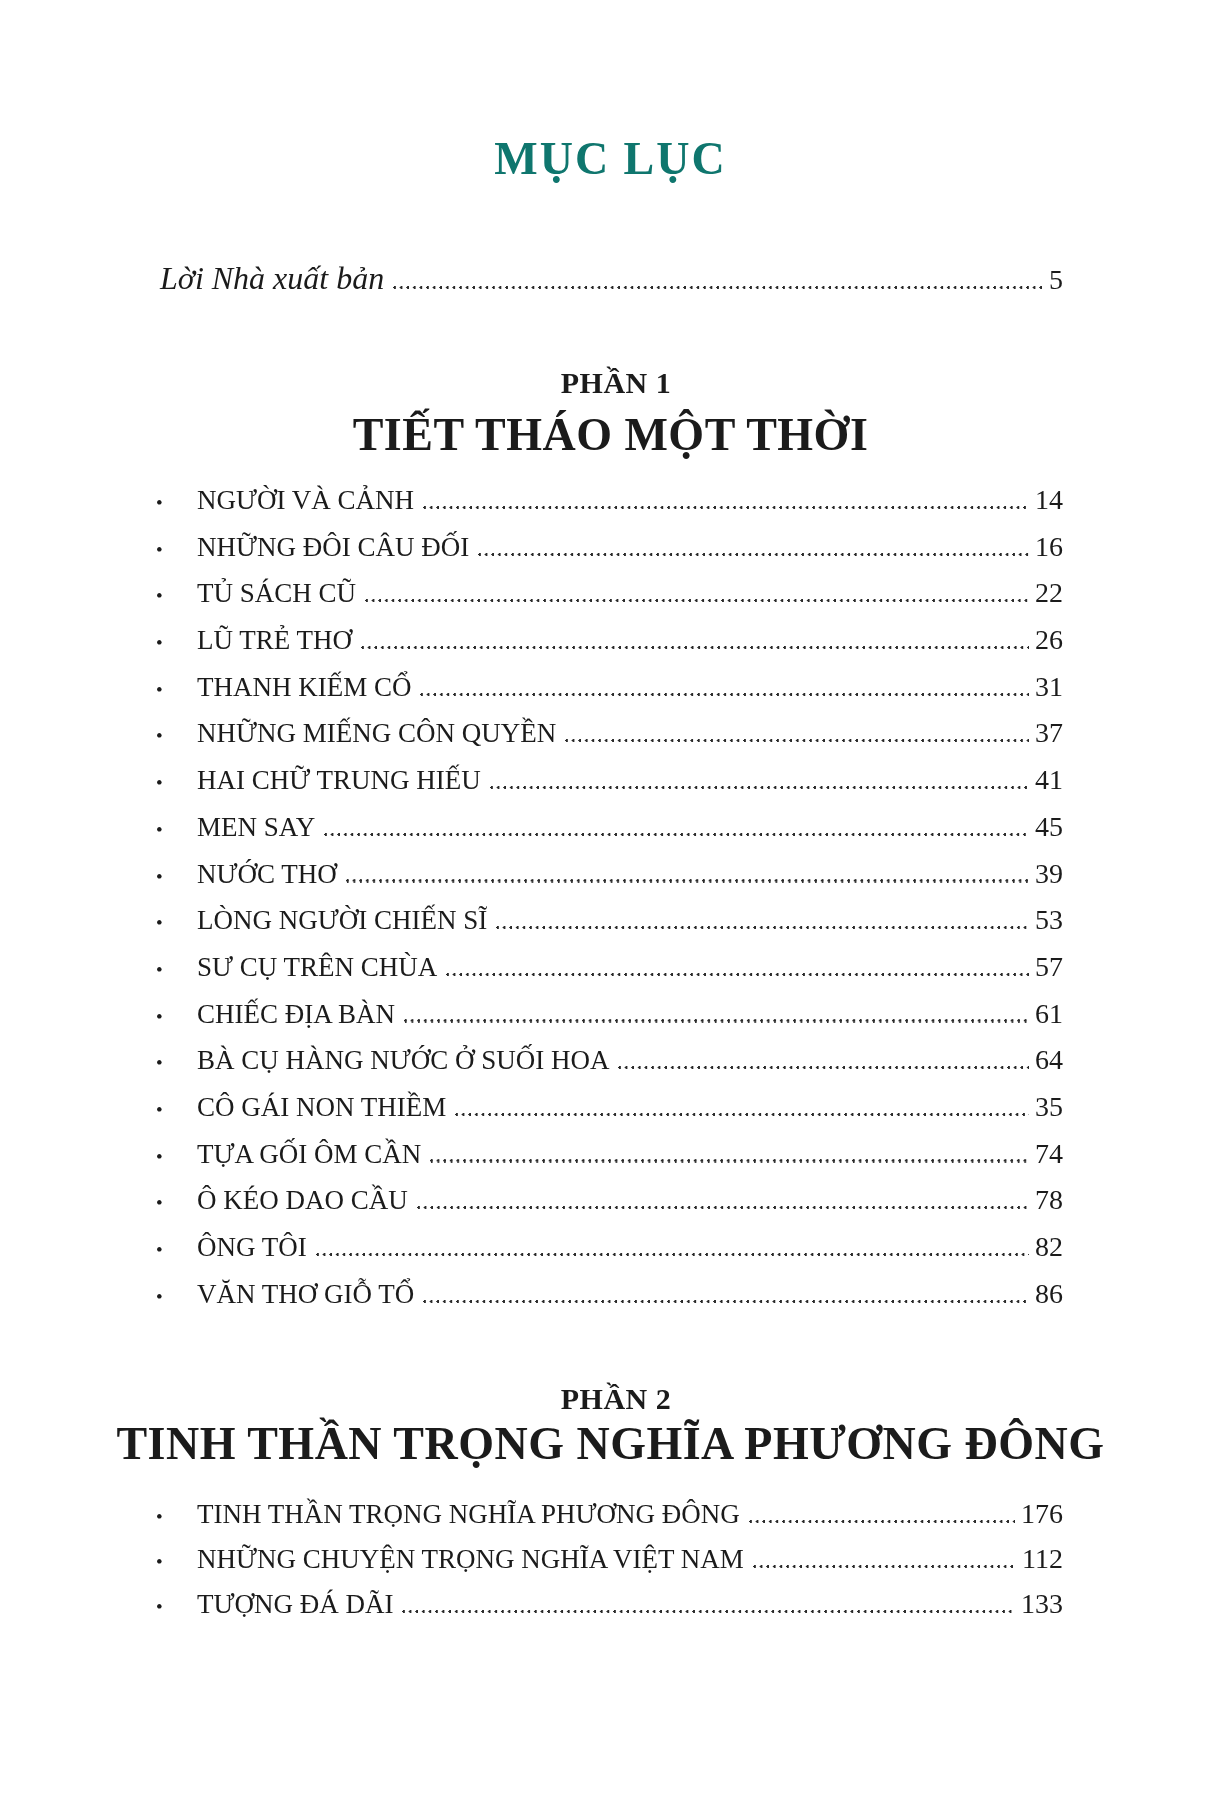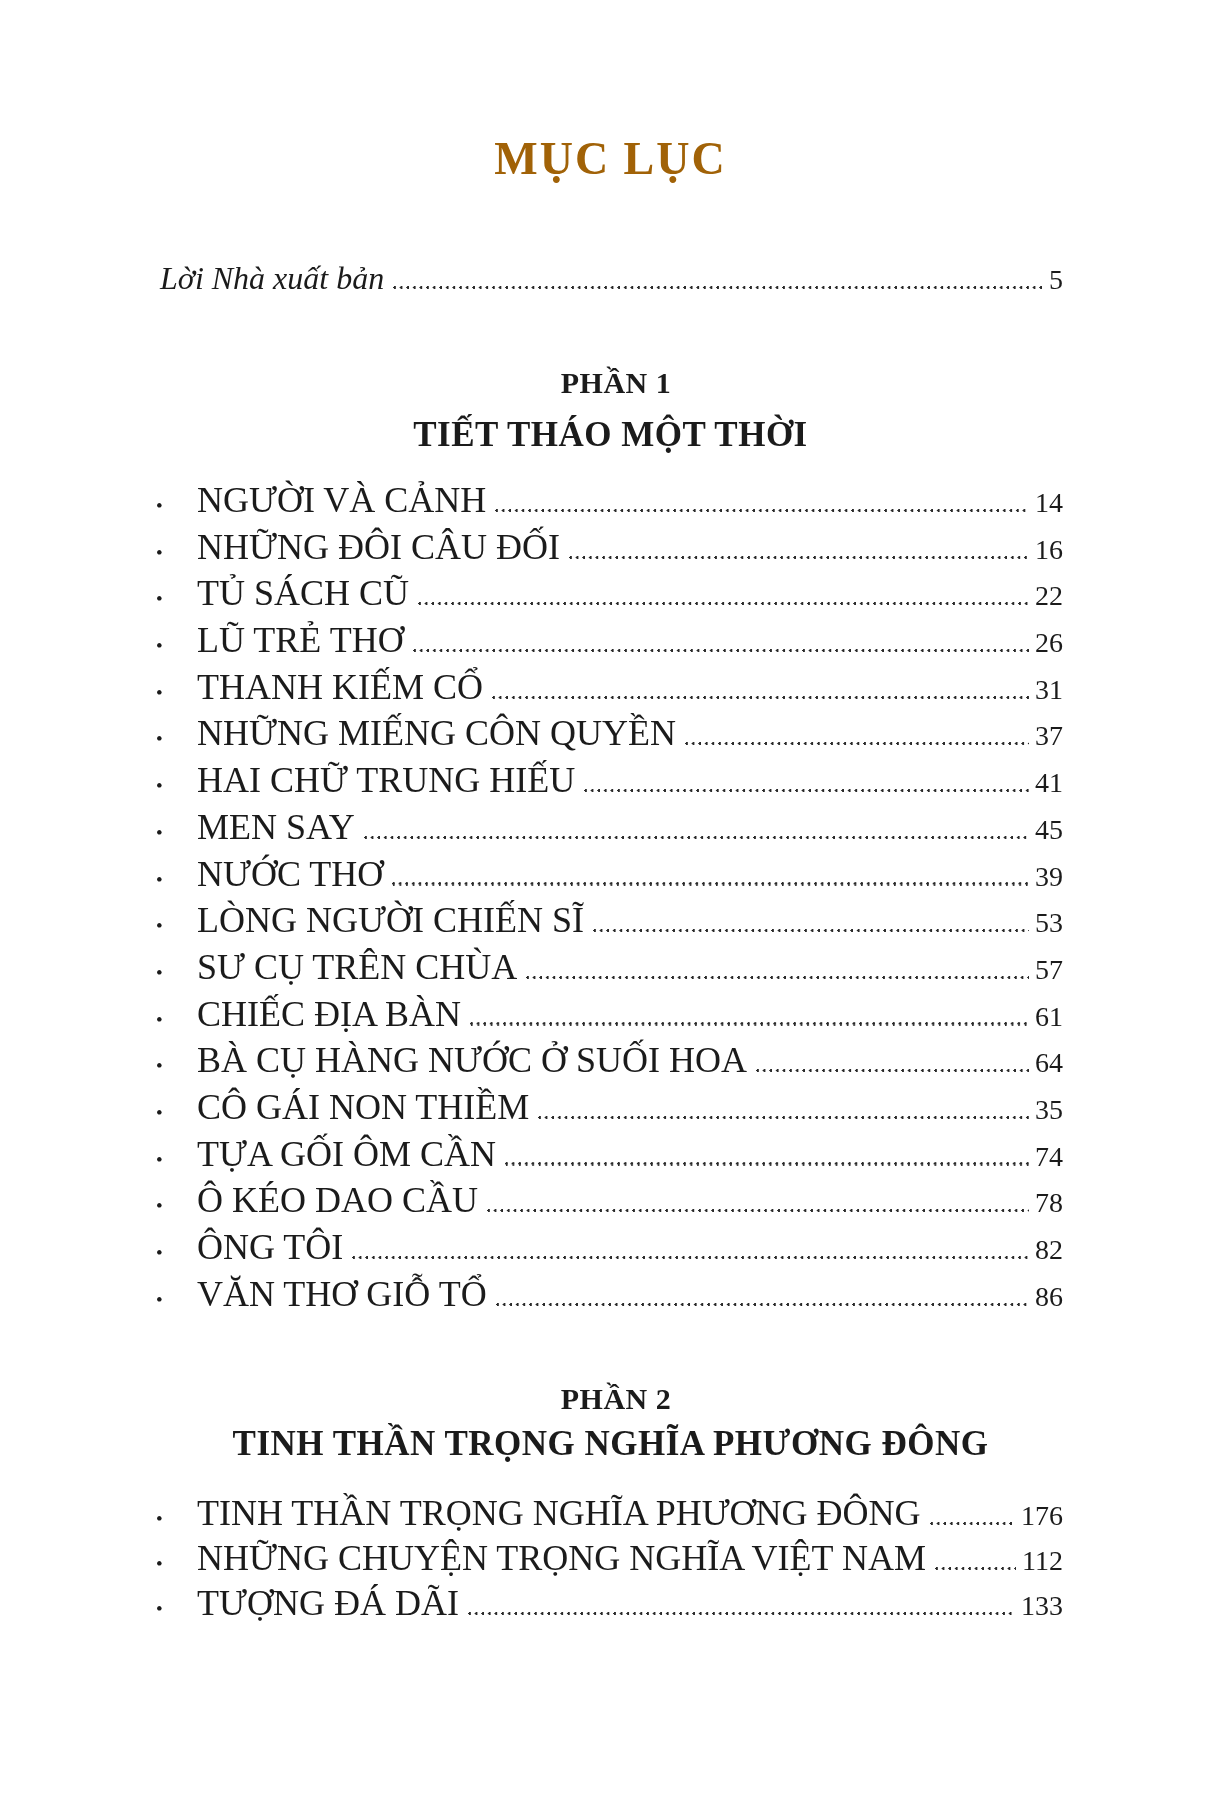--- a/index.html
+++ b/index.html
@@ -20,21 +20,21 @@
     height: 100%;
   }
   .doc-title {
     margin: 0;
     padding-top: 133px;
     text-align: center;
     font-size: 46px;
     font-weight: 600;
     letter-spacing: 2px;
     line-height: 52px;
-    color: #a16207;
+    color: #0f766e;
   }
   
   .toc-row {
     display: flex;
     align-items: baseline;
     justify-content: flex-end;
   }
   .leader {
     flex: 1;
     height: 3.2px;
@@ -67,21 +67,21 @@
     font-weight: 700;
     line-height: 40px;
     letter-spacing: 0.5px;
     padding-left: 11px;
   }
   .kicker-1 { margin-top: 63px; }
   .kicker-2 { margin-top: 62px; }
   .part-heading {
     margin: 0;
     text-align: center;
-    font-size: 35px;
+    font-size: 46px;
     font-weight: 700;
     line-height: 46px;
     letter-spacing: 0.5px;
   }
   .part-heading-1 { margin-top: 9px; }
   .part-heading-2 { margin-top: 2px; }
   
   ul.entries {
     list-style: none;
     margin: 0 158px 0 148px;
@@ -92,21 +92,21 @@
   ul.entries-1 li { height: 46.7px; line-height: 46.7px; }
   ul.entries-2 li { height: 45px;   line-height: 45px; }
   li.toc-row .bullet {
     width: 49px;
     padding-left: 8px;
     box-sizing: border-box;
     font-size: 19px;
     flex: none;
   }
   .entry-label {
-    font-size: 36px;
+    font-size: 27px;
     white-space: nowrap;
   }
 </style>
 </head>
 <body>
 
 <div class="page">
 
   <h1 class="doc-title">MỤC LỤC</h1>
 

